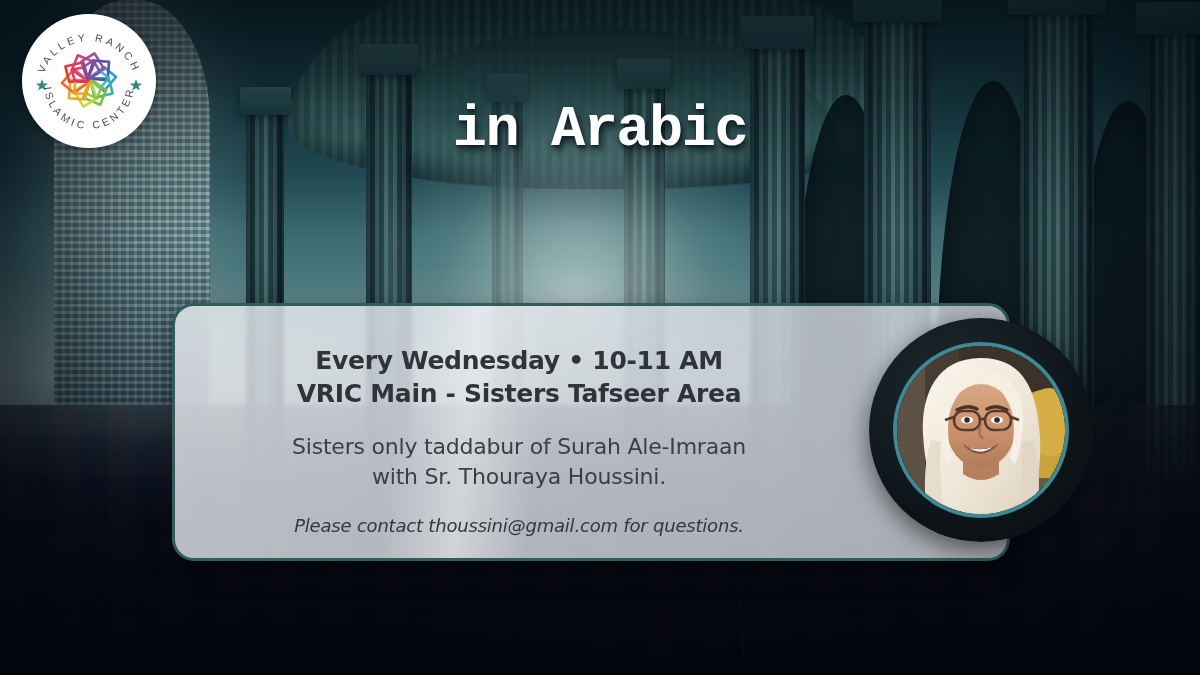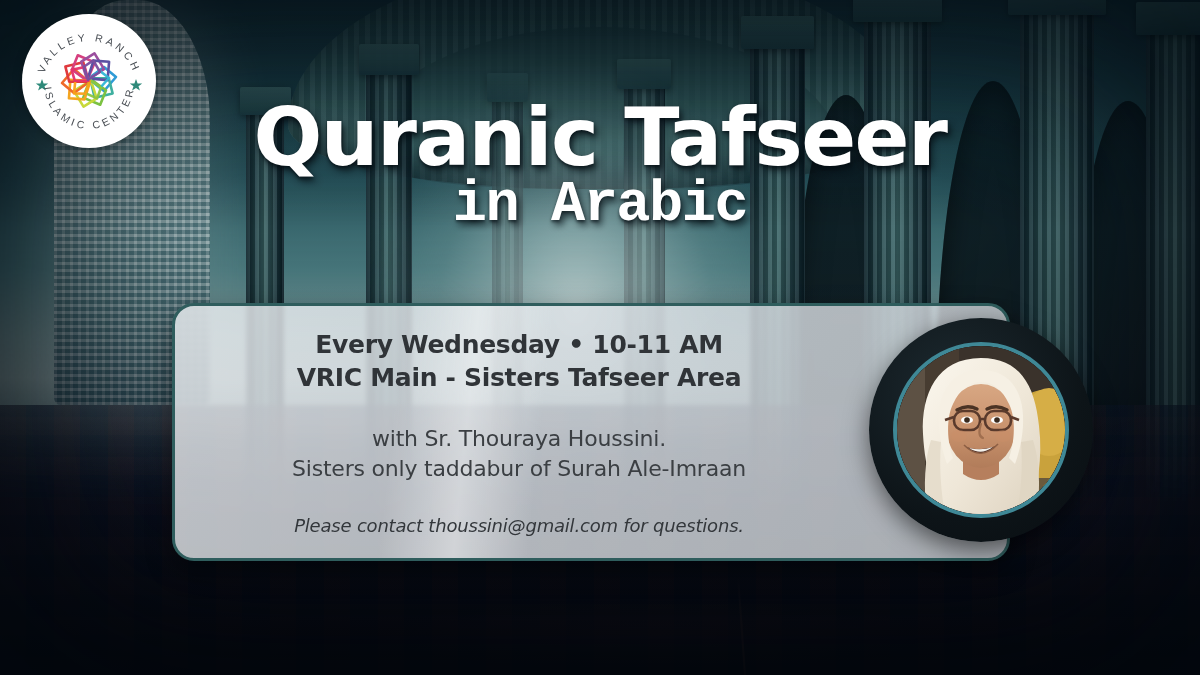--- a/index.html
+++ b/index.html
@@ -122,21 +122,21 @@
   .title .l2 { display:block; font-size:57px; margin-top:4px;font-family:Liberation Mono, monospace; }
 
   
   .card { position:absolute; left:172px; top:303px; width:838px; height:258px;
     border-radius:22px; border:3px solid #2f5d5d;
     background:linear-gradient(135deg, rgba(238,241,244,.80) 0%, rgba(222,227,232,.80) 45%, rgba(204,209,214,.82) 100%);
     backdrop-filter:blur(2px);
     box-shadow:0 10px 26px rgba(0,0,0,.42);
     overflow:hidden; z-index:5; }
   .card-inner { position:absolute; inset:0;
-    display:flex; flex-direction:column; align-items:center; justify-content:space-between;
+    display:flex; flex-direction:column; align-items:center; justify-content:flex-end;
     padding:22px 170px 22px 26px; text-align:center; color:#2f3336; }
   .card-sheen { position:absolute; left:26%; top:-20%; width:18%; height:140%;
     background:linear-gradient(90deg, rgba(255,255,255,0), rgba(255,255,255,.40), rgba(255,255,255,0));
     transform:skewX(-6deg); pointer-events:none; }
 
   .headline { font-family:"DejaVu Sans", sans-serif; font-weight:bold;
     font-size:25px; line-height:1.32; letter-spacing:-.3px; color:#303438; }
   .subline { margin-top:22px; font-family:"DejaVu Sans", sans-serif;
     font-size:22px; line-height:1.34; letter-spacing:-.2px; color:#3b3f43; }
   .contact { margin-top:24px; font-family:"DejaVu Sans", sans-serif;
@@ -261,34 +261,33 @@
       <text font-family="'Liberation Sans', sans-serif" font-size="10.5" letter-spacing="3.3" fill="#4a4f55">
         <textPath href="#arcTop" startOffset="50%" text-anchor="middle">VALLEY RANCH</textPath>
       </text>
       <text font-family="'Liberation Sans', sans-serif" font-size="10.5" letter-spacing="3.3" fill="#4a4f55">
         <textPath href="#arcBot" startOffset="50%" text-anchor="middle">ISLAMIC CENTER</textPath>
       </text>
     </svg>
   </div>
 
   <div class="title">
-    <span class="l1">Quranic Tafseer</span>
     <span class="l2">in Arabic</span>
   </div>
 
   <div class="card">
     <div class="card-sheen"></div>
     <div class="card-inner">
       <div class="headline">
         <div>Every Wednesday • 10-11 AM</div>
         <div>VRIC Main - Sisters Tafseer Area</div>
       </div>
       <div class="subline">
+        <div>Sisters only taddabur of Surah Ale-Imraan</div>
         <div>with Sr. Thouraya Houssini.</div>
-        <div>Sisters only taddabur of Surah Ale-Imraan</div>
       </div>
       <div class="contact">Please contact thoussini@gmail.com for questions.</div>
     </div>
   </div>
 
   <div class="portrait-wrap">
     <div class="portrait-ring-outer"></div>
     <div class="portrait-ring-teal"></div>
     <div class="portrait">
       <svg viewBox="0 0 168 168" aria-hidden="true">

